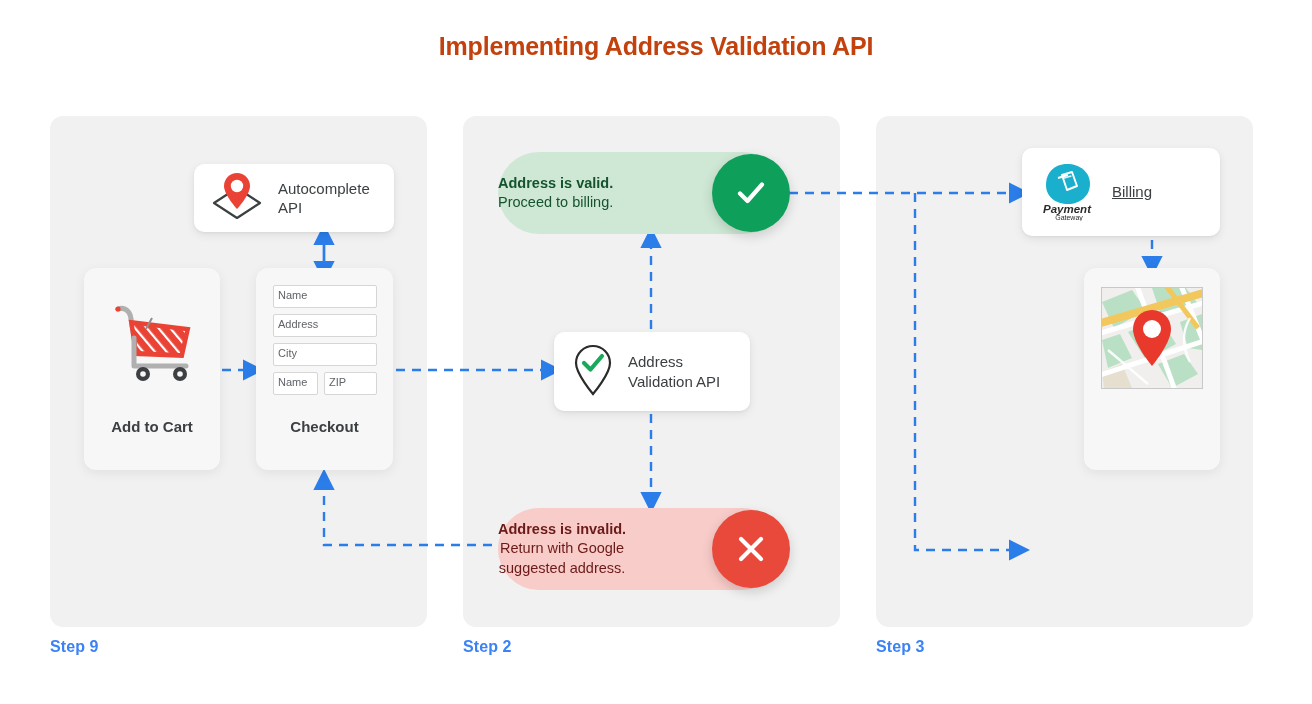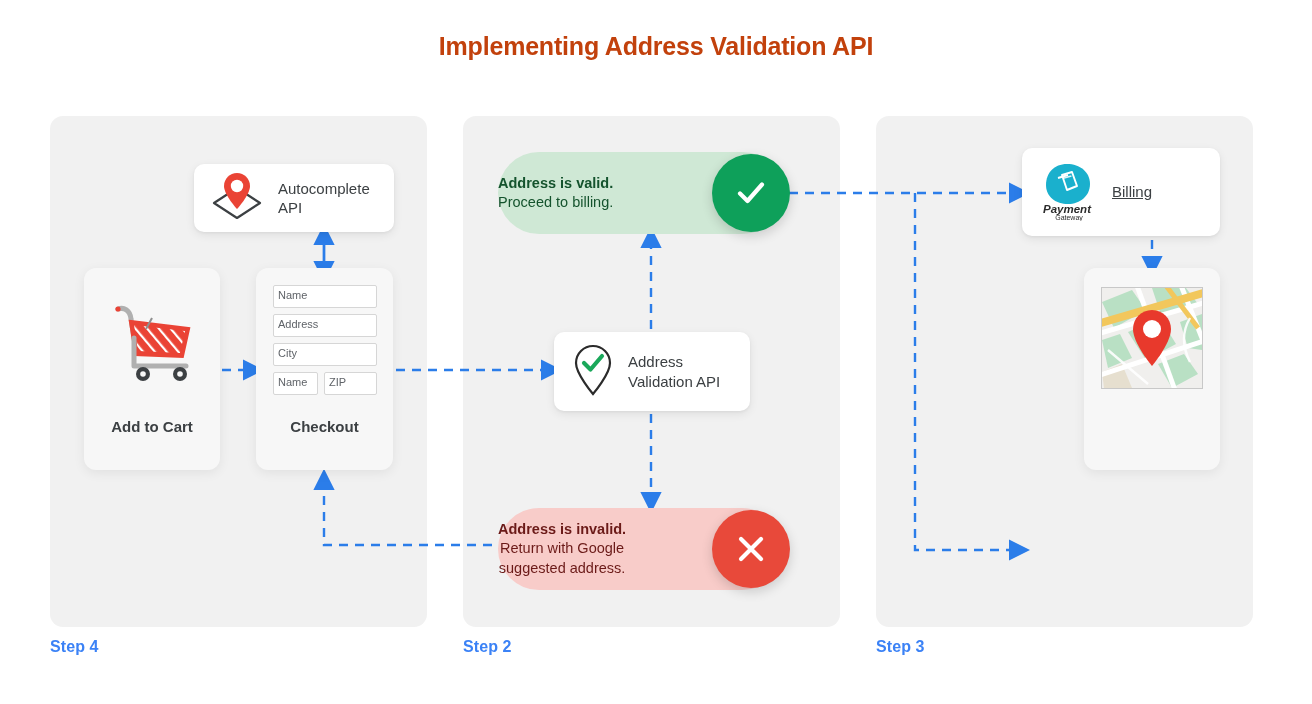--- a/index.html
+++ b/index.html
@@ -324,17 +324,17 @@
           <line x1="6" y1="62" x2="46" y2="96"></line>
         </g>
         <path d="M50 22 C39.5 22 31 30.5 31 41 C31 55.5 50 78 50 78 C50 78 69 55.5 69 41 C69 30.5 60.5 22 50 22 Z" fill="#e8392c"></path>
         <circle cx="50" cy="41" r="9" fill="#ffffff"></circle>
       </svg>
     </div>
   </div>
 
 
 
-  <div class="step-label" id="step-label-1">Step 4</div>
+  <div class="step-label" id="step-label-1">Step 9</div>
   <div class="step-label" id="step-label-2">Step 2</div>
   <div class="step-label" id="step-label-3">Step 3</div>
 
 </div>
 
 </body></html>

